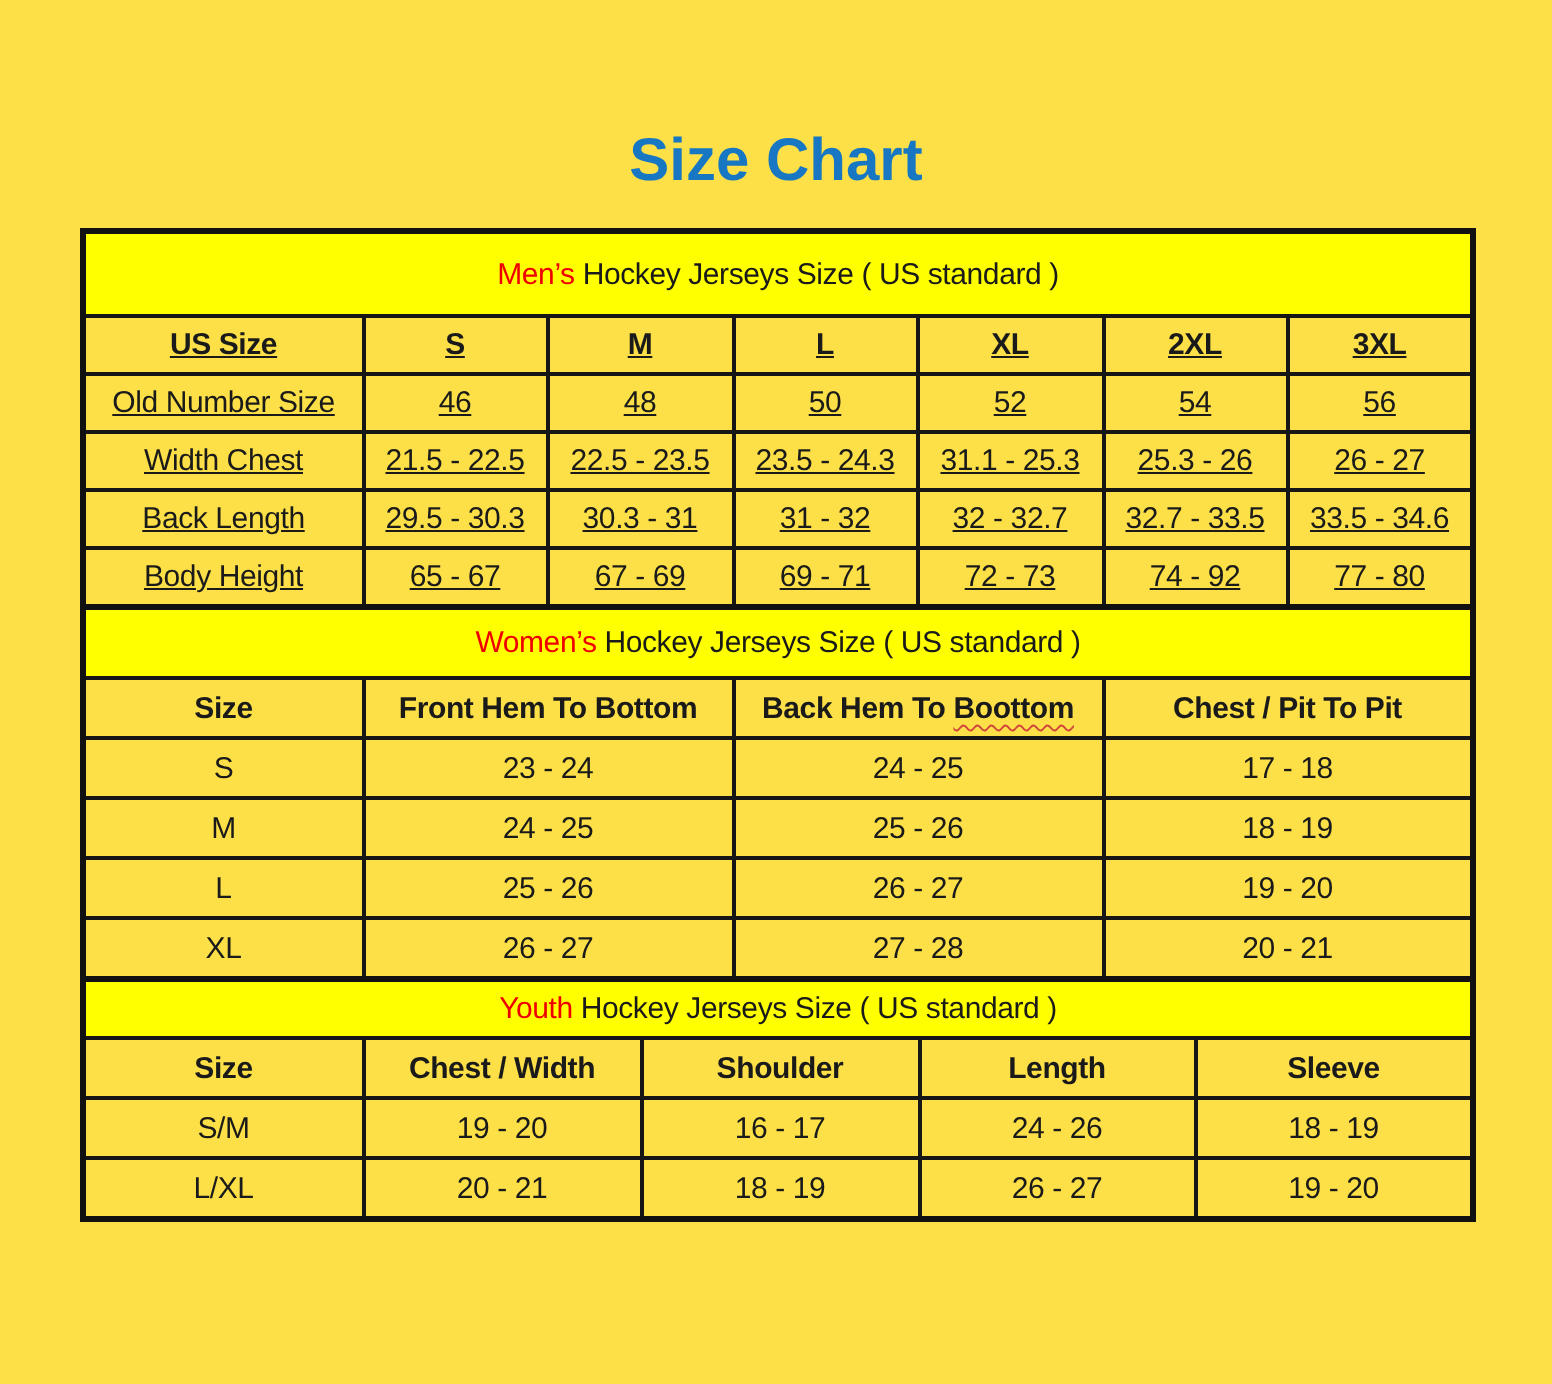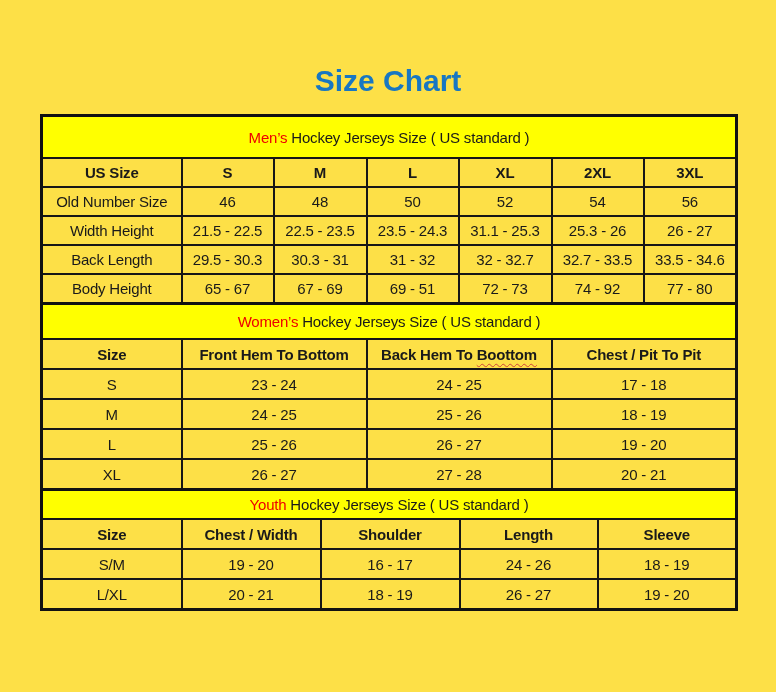--- a/index.html
+++ b/index.html
@@ -44,21 +44,21 @@
     font-size: 17px;
     font-weight: bold;
     letter-spacing: 0px;
   }
   .band-men    { height: 40px; }
   .band-women  { height: 33px; }
   .band-youth  { height: 27px; }
   .group-word  { color: #ee0000; text-align: right; }
   tr.cols-row th { font-weight: bold; }
   td.rowlabel-bold { font-weight: bold; }
-  table.men   tr.cells-row td, table.men   tr.cols-row th { height: 27px; }
+  table.men   tr.cells-row td, table.men   tr.cols-row th { height: 27px; text-decoration: underline; }
   table.women tr.cells-row td, table.women tr.cols-row th { height: 28px; }
   table.youth tr.cells-row td, table.youth tr.cols-row th { height: 28px; }
   .squiggle {
     text-decoration-line: underline;
     text-decoration-style: wavy;
     text-decoration-color: #d0443a;
     text-decoration-thickness: 1px;
     text-underline-offset: 3px;
   }
 </style>
@@ -97,42 +97,42 @@
       <tr class="cells-row">
         <td>Old Number Size</td>
         <td>46</td>
         <td>48</td>
         <td>50</td>
         <td>52</td>
         <td>54</td>
         <td>56</td>
       </tr>
       <tr class="cells-row">
-        <td>Width Height</td>
+        <td>Width Chest</td>
         <td>21.5 - 22.5</td>
         <td>22.5 - 23.5</td>
         <td>23.5 - 24.3</td>
         <td>31.1 - 25.3</td>
         <td>25.3 - 26</td>
         <td>26 - 27</td>
       </tr>
       <tr class="cells-row">
         <td>Back Length</td>
         <td>29.5 - 30.3</td>
         <td>30.3 - 31</td>
         <td>31 - 32</td>
         <td>32 - 32.7</td>
         <td>32.7 - 33.5</td>
         <td>33.5 - 34.6</td>
       </tr>
       <tr class="cells-row">
         <td>Body Height</td>
         <td>65 - 67</td>
         <td>67 - 69</td>
-        <td>69 - 51</td>
+        <td>69 - 71</td>
         <td>72 - 73</td>
         <td>74 - 92</td>
         <td>77 - 80</td>
       </tr>
     </tbody>
       </table>
 
     <table class="size-table women">
       <colgroup>
         <col style="width:140px">

